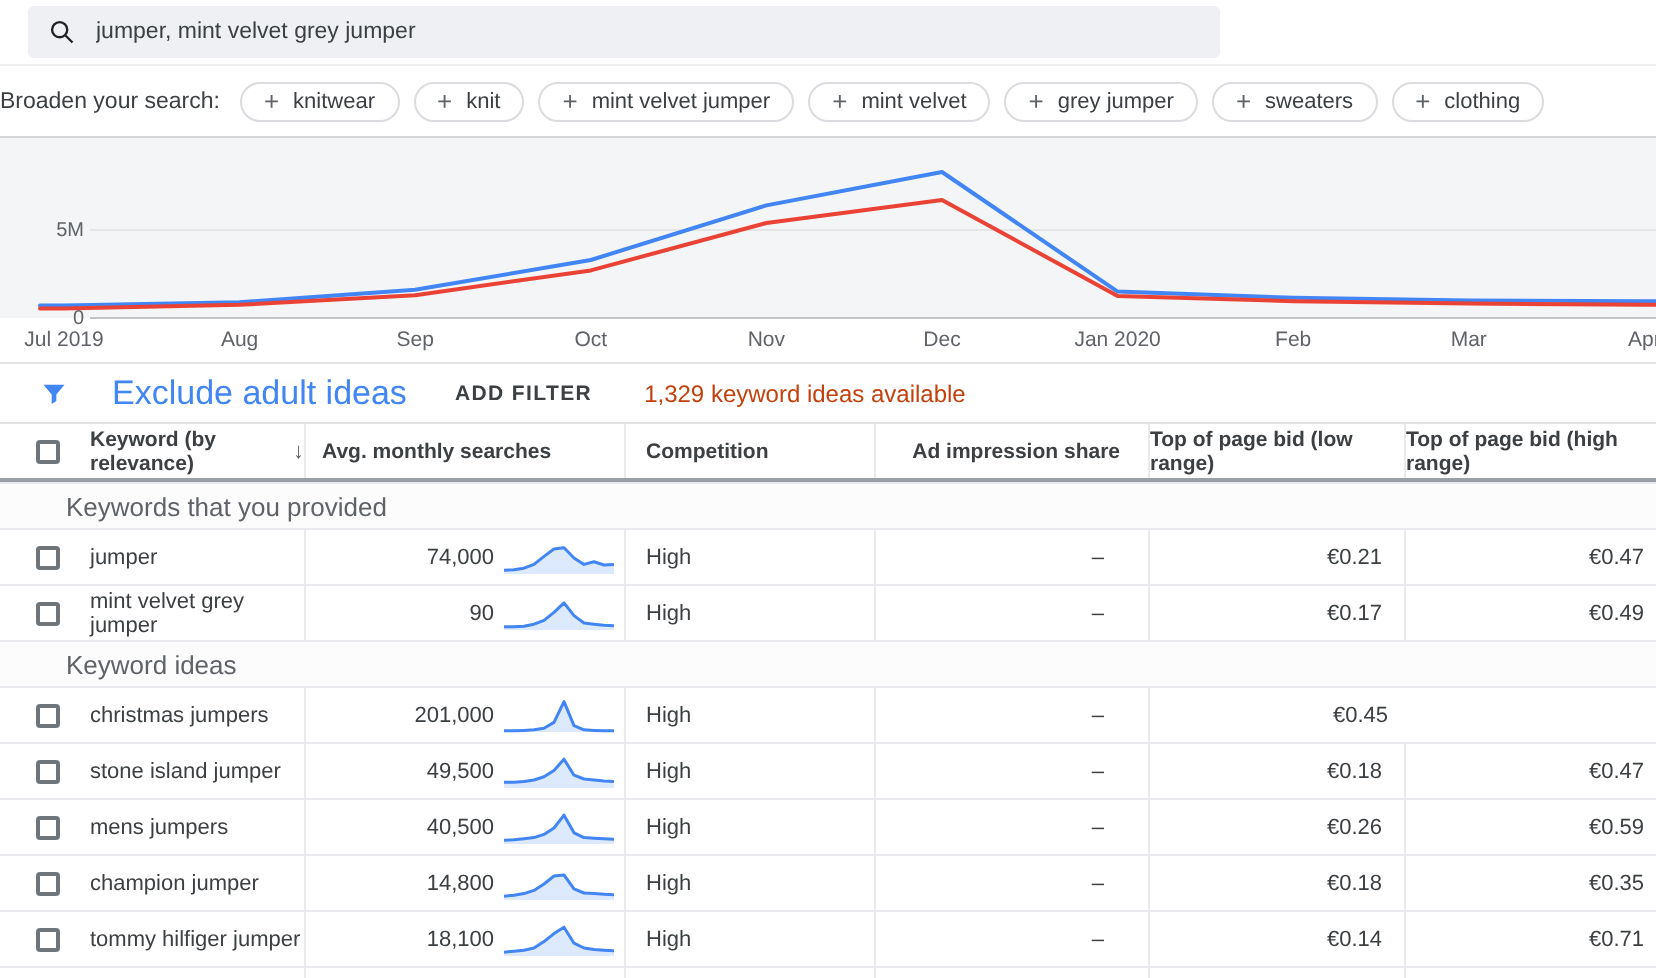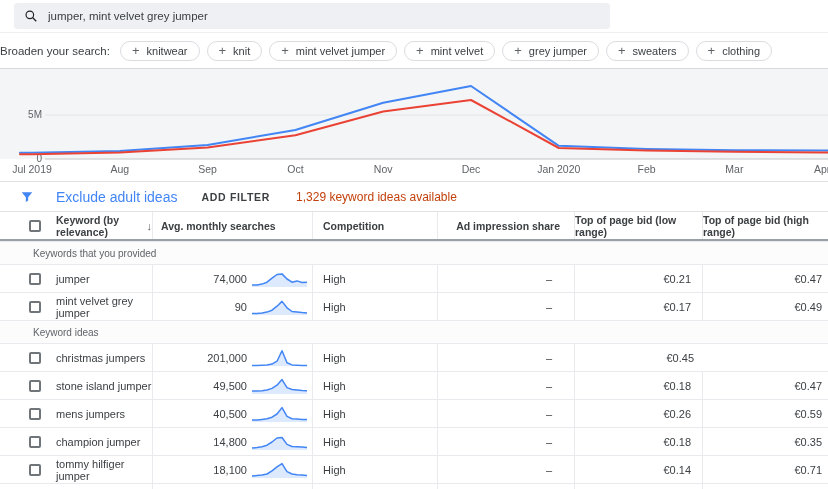--- a/index.html
+++ b/index.html
@@ -24,44 +24,44 @@
   .chip .plus { color:#5f6368; font-size:13px; line-height:1; }
   .divider-strong { border-bottom:1px solid #d8d8d8; }
   .divider { border-bottom:1px solid #e2e2e2; }
 
   
   .chart-wrap { height:112px; }
 
   
   .filter-row { height:29px; display:flex; align-items:center; padding-left:20px; font-size:12px; }
   .filter-row .funnel { margin-right:22px; display:flex; cursor:pointer; }
-  .link-blue { color:#4285f4; cursor:pointer; margin-right:24px; font-size:14px; }
+  .link-blue { color:#4285f4; cursor:pointer; margin-right:24px; font-size:17px; }
   .add-filter { font-weight:700; font-size:10.5px; letter-spacing:.7px; color:#3c4043;
     cursor:pointer; margin-right:26px; }
   .idea-count { color:#c2410c; font-size:12px; }
 
   
   .tbl-header { display:flex; height:30px; align-items:center; border-top:1px solid #e2e2e2;
     border-bottom:2px solid #9aa0a6; font-size:10.5px; font-weight:700; color:#3c4043; }
   .c1{width:152px;} .c2{width:160px;} .c3{width:125px;} .c4{width:137px;} .c5{width:128px;} .c6{width:126px;}
   .cell { height:100%; display:flex; align-items:center; overflow:hidden; }
   .tbl-header .cell, .row .cell { border-left:1px solid #e8eaed; }
   .tbl-header .c1, .row .c1 { border-left:none; }
-  .c1 { padding-left:29px; gap:15px; }
+  .c1 { padding-left:18px; gap:15px; }
   .c2 { padding:0 5px 0 8px; justify-content:flex-start; gap:5px; }
   .c3 { padding-left:10px; justify-content:flex-start; }
   .c4 { padding-right:22px; justify-content:flex-end; }
   .c5 { padding-right:11px; justify-content:flex-end; }
   .c6 { padding-right:6px; justify-content:flex-end; }
   .tbl-header .c4 { padding-right:14px; }
   .checkbox { width:12px; height:12px; border:2px solid #70757a; border-radius:2px;
     background:#fff; flex:0 0 auto; cursor:pointer; }
   .sort-arrow { color:#5f6368; font-size:11px; margin-left:4px; cursor:pointer; }
   .section-row { height:23px; display:flex; align-items:center; padding-left:33px;
-    font-size:10px; color:#5f6368; background:#fcfcfc; border-top:1px solid #e8eaed; }
+    font-size:13px; color:#5f6368; background:#fcfcfc; border-top:1px solid #e8eaed; }
   .row { display:flex; height:28px; font-size:11px; border-top:1px solid #e8eaed; }
   .row .num { flex:1; text-align:right; }
   .row .c2 svg { flex:0 0 auto; }
   .stub-row { display:flex; height:6px; border-top:1px solid #e8eaed; }
   .stub-row .cell { border-left:1px solid #e8eaed; }
   .stub-row .c1 { border-left:none; }
 </style>
 </head>
 <body>
 

